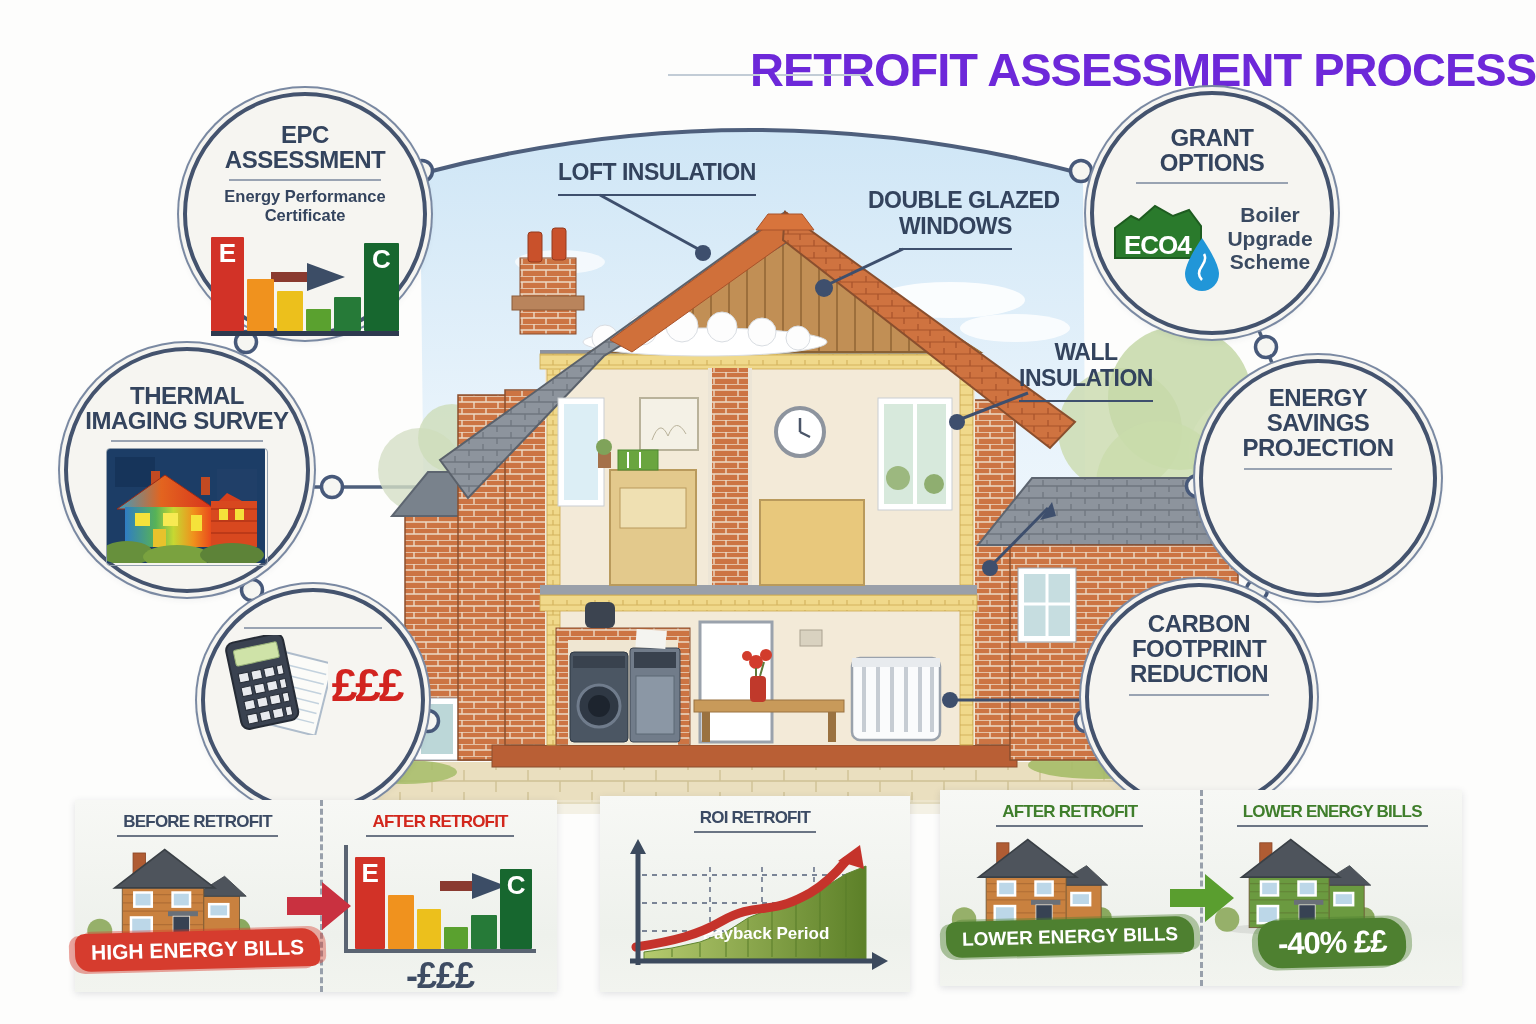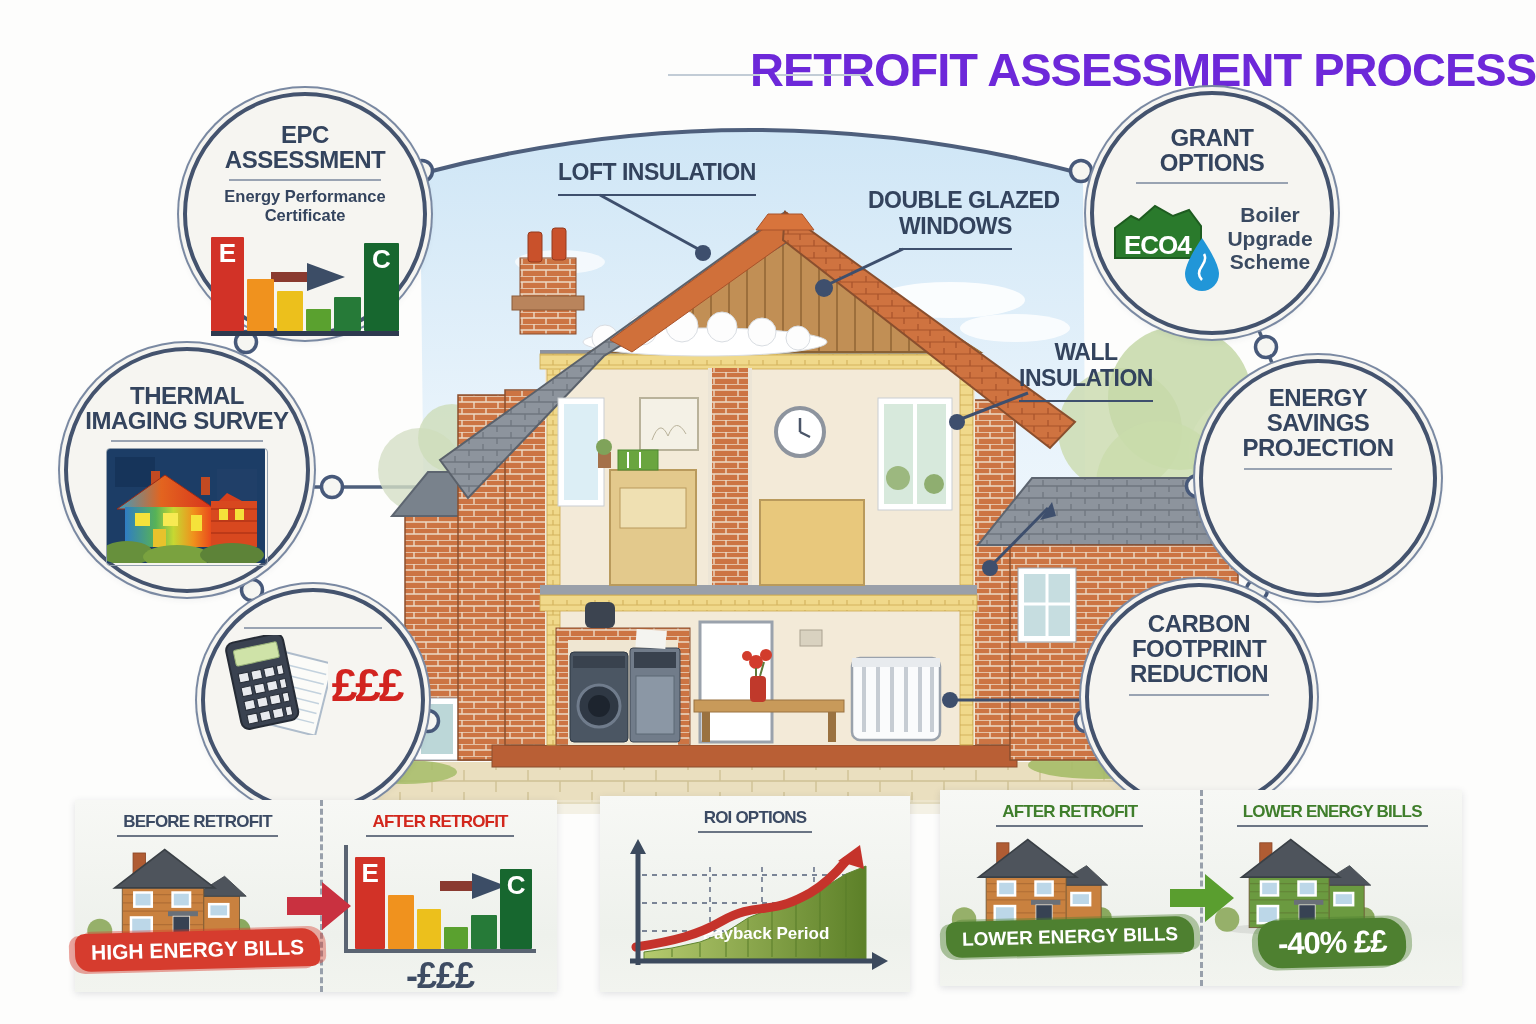--- a/index.html
+++ b/index.html
@@ -541,21 +541,21 @@
           </div>
         <div class="savings">-£££</div>
       </div>
     </div>
     <svg class="mid-arrow" style="left:212px;top:82px;" width="64" height="48" viewBox="0 0 64 48">
       <polygon points="0,15 35,15 35,0 64,24 35,48 35,33 0,33" fill="#c93140"></polygon>
     </svg>
   </div>
 
   <div class="panel" style="left:600px;top:796px;width:310px;height:196px;text-align:center;padding-top:12px;box-sizing:border-box;">
-    <span class="ptitle navy">ROI OPTIONS</span>
+    <span class="ptitle navy">ROI RETROFIT</span>
     <svg class="roi-chart" width="282" height="146" viewBox="0 0 282 146">
       <path d="M28,36 H252 M28,64 H252 M28,92 H252" stroke="#7a8496" stroke-width="1.8" stroke-dasharray="5,5" fill="none"></path>
       <path d="M96,28 V120 M148,28 V120 M200,28 V120" stroke="#7a8496" stroke-width="1.8" stroke-dasharray="5,5" fill="none"></path>
       <path d="M30,120 L30,113 L58,109 L86,103 L112,93 L134,79 L158,69 L182,61 L206,51 L232,35 L252,27 L252,120 Z" fill="url(#roiGrad2)" stroke="#5f8530"></path>
       <defs>
         <linearGradient id="roiGrad2" x1="0" y1="0" x2="1" y2="0">
           <stop offset="0" stop-color="#b5ca6e"></stop>
             <stop offset="1" stop-color="#5c8028"></stop>
         </linearGradient>
       </defs>

